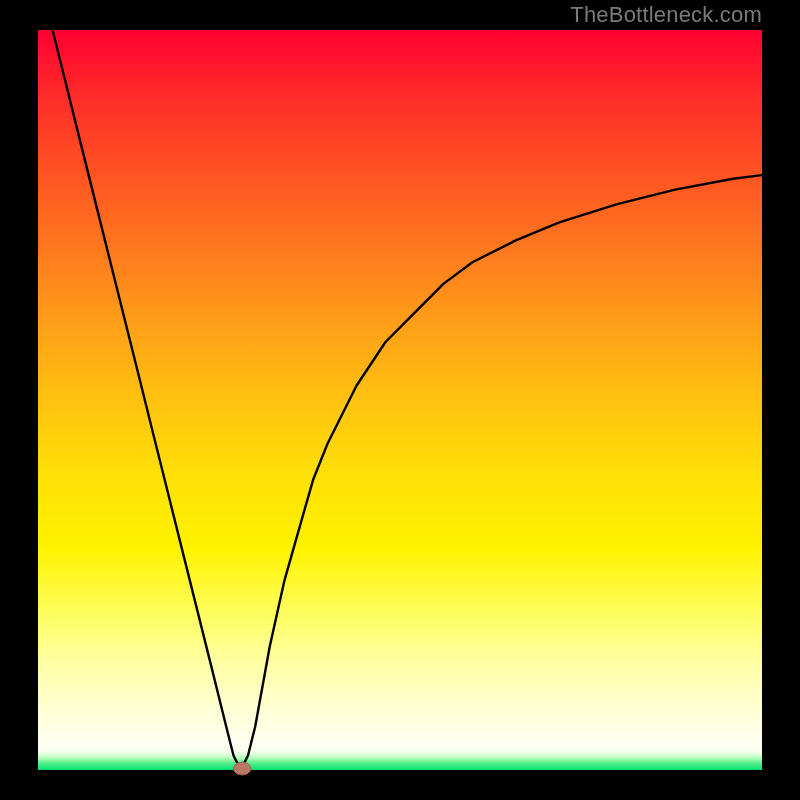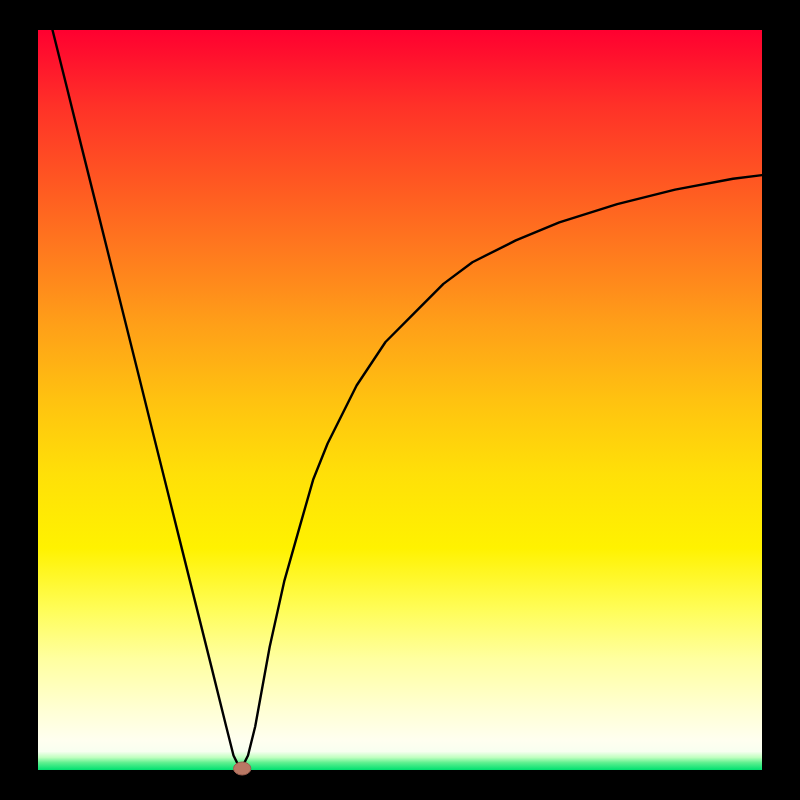--- a/index.html
+++ b/index.html
@@ -52,17 +52,18 @@
     position: absolute;
     left: 0;
     top: 0;
   }
 </style>
 </head>
 <body>
 
 <div class="frame">
   <div class="plot" style="left: 38px; top: 30px; width: 724px; height: 740px;"></div>
+  <div class="watermark" style="right: 38px; top: 2px;">TheBottleneck.com</div>
   <svg class="curve" width="800" height="800">
     <path fill="none" stroke-width="2.4" stroke-linejoin="round" stroke-linecap="round" d="M52.5 30.0 L67.0 88.0 L81.4 146.1 L95.9 204.1 L110.4 262.2 L124.9 320.2 L139.4 378.2 L153.8 436.3 L168.3 494.3 L182.8 552.4 L197.3 610.4 L211.8 668.4 L226.2 726.5 L233.5 755.5 L240.7 770.0 L248.0 755.5 L255.2 726.5 L269.7 646.7 L284.2 581.4 L298.6 530.6 L313.1 479.8 L327.6 443.5 L356.6 385.5 L385.5 342.0 L414.5 312.9 L443.4 283.9 L472.4 262.2 L515.8 240.4 L559.3 222.3 L617.2 204.1 L675.1 189.6 L733.0 178.7 L762.0 175.1" stroke="#000000"></path>
     <ellipse cx="242.2" cy="768.5" rx="8.7" ry="6.5" fill="#b97864" stroke="#9c5f4f" stroke-width="1"></ellipse>
   </svg>
 </div>
 
 </body></html>

